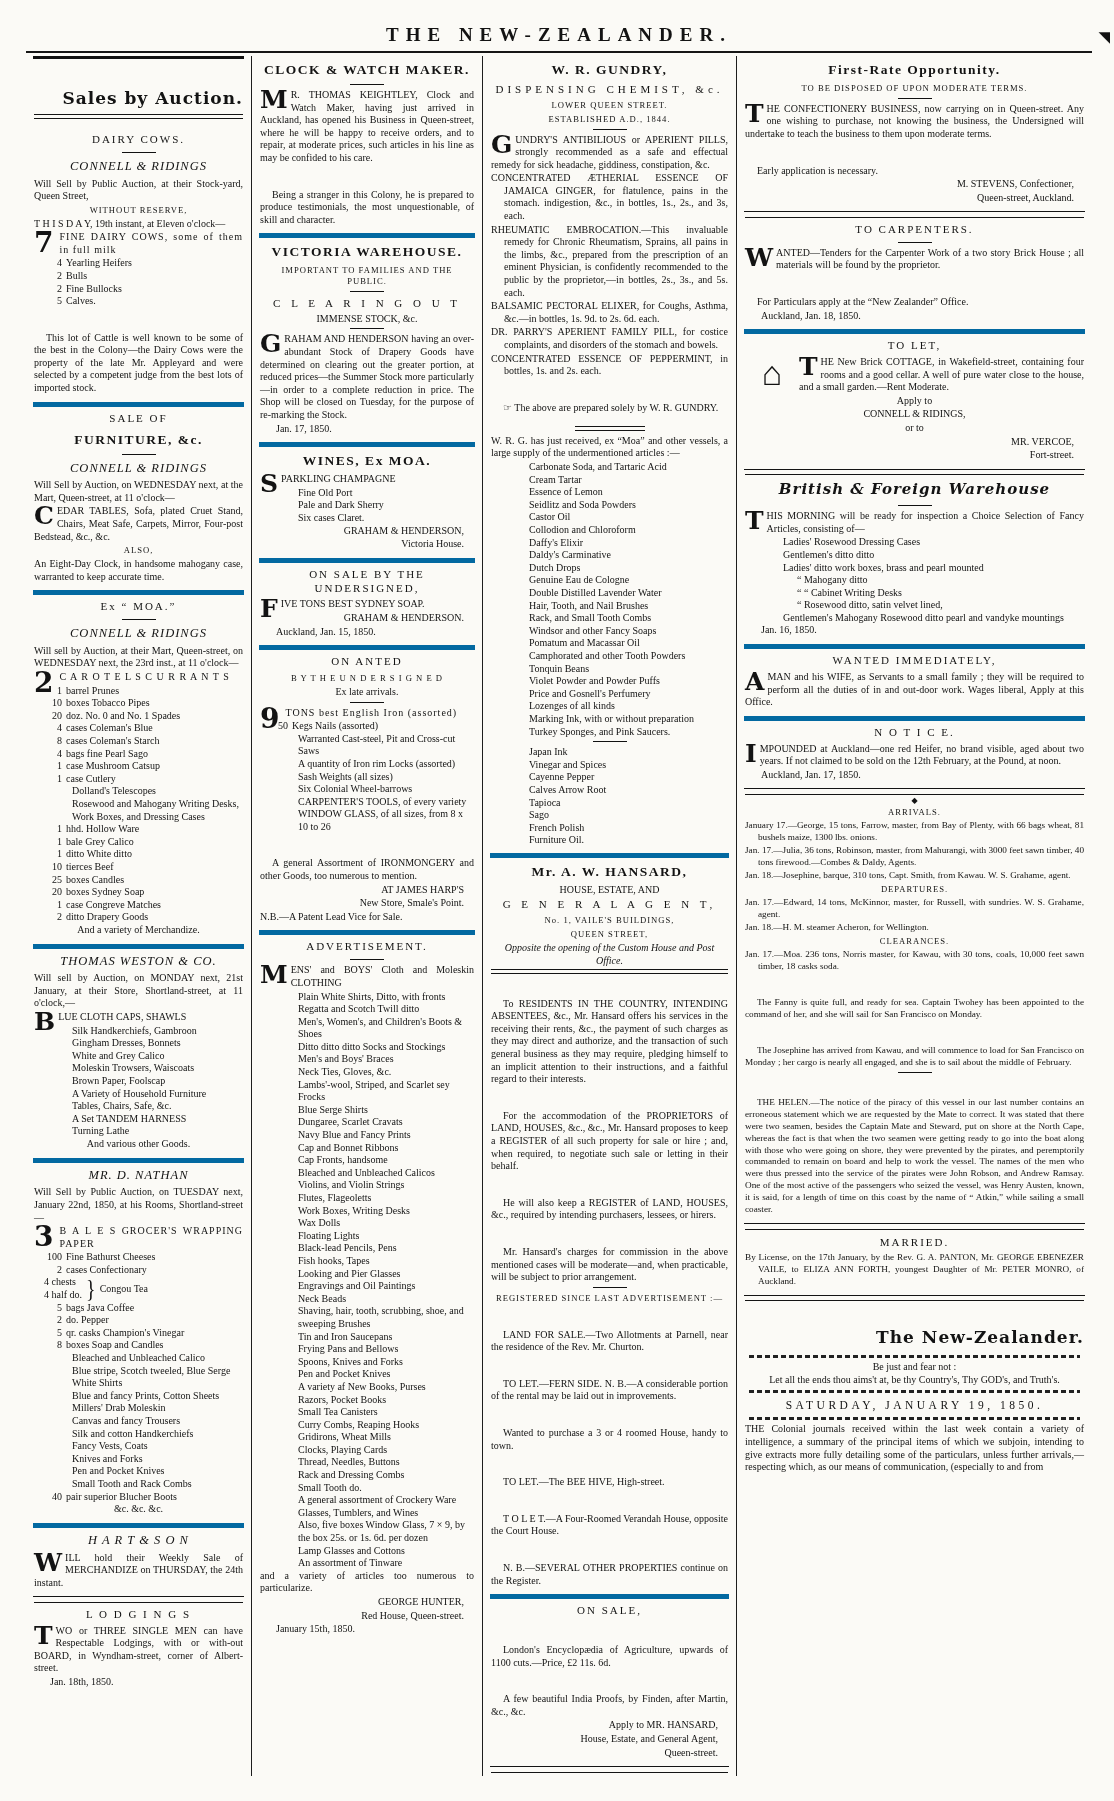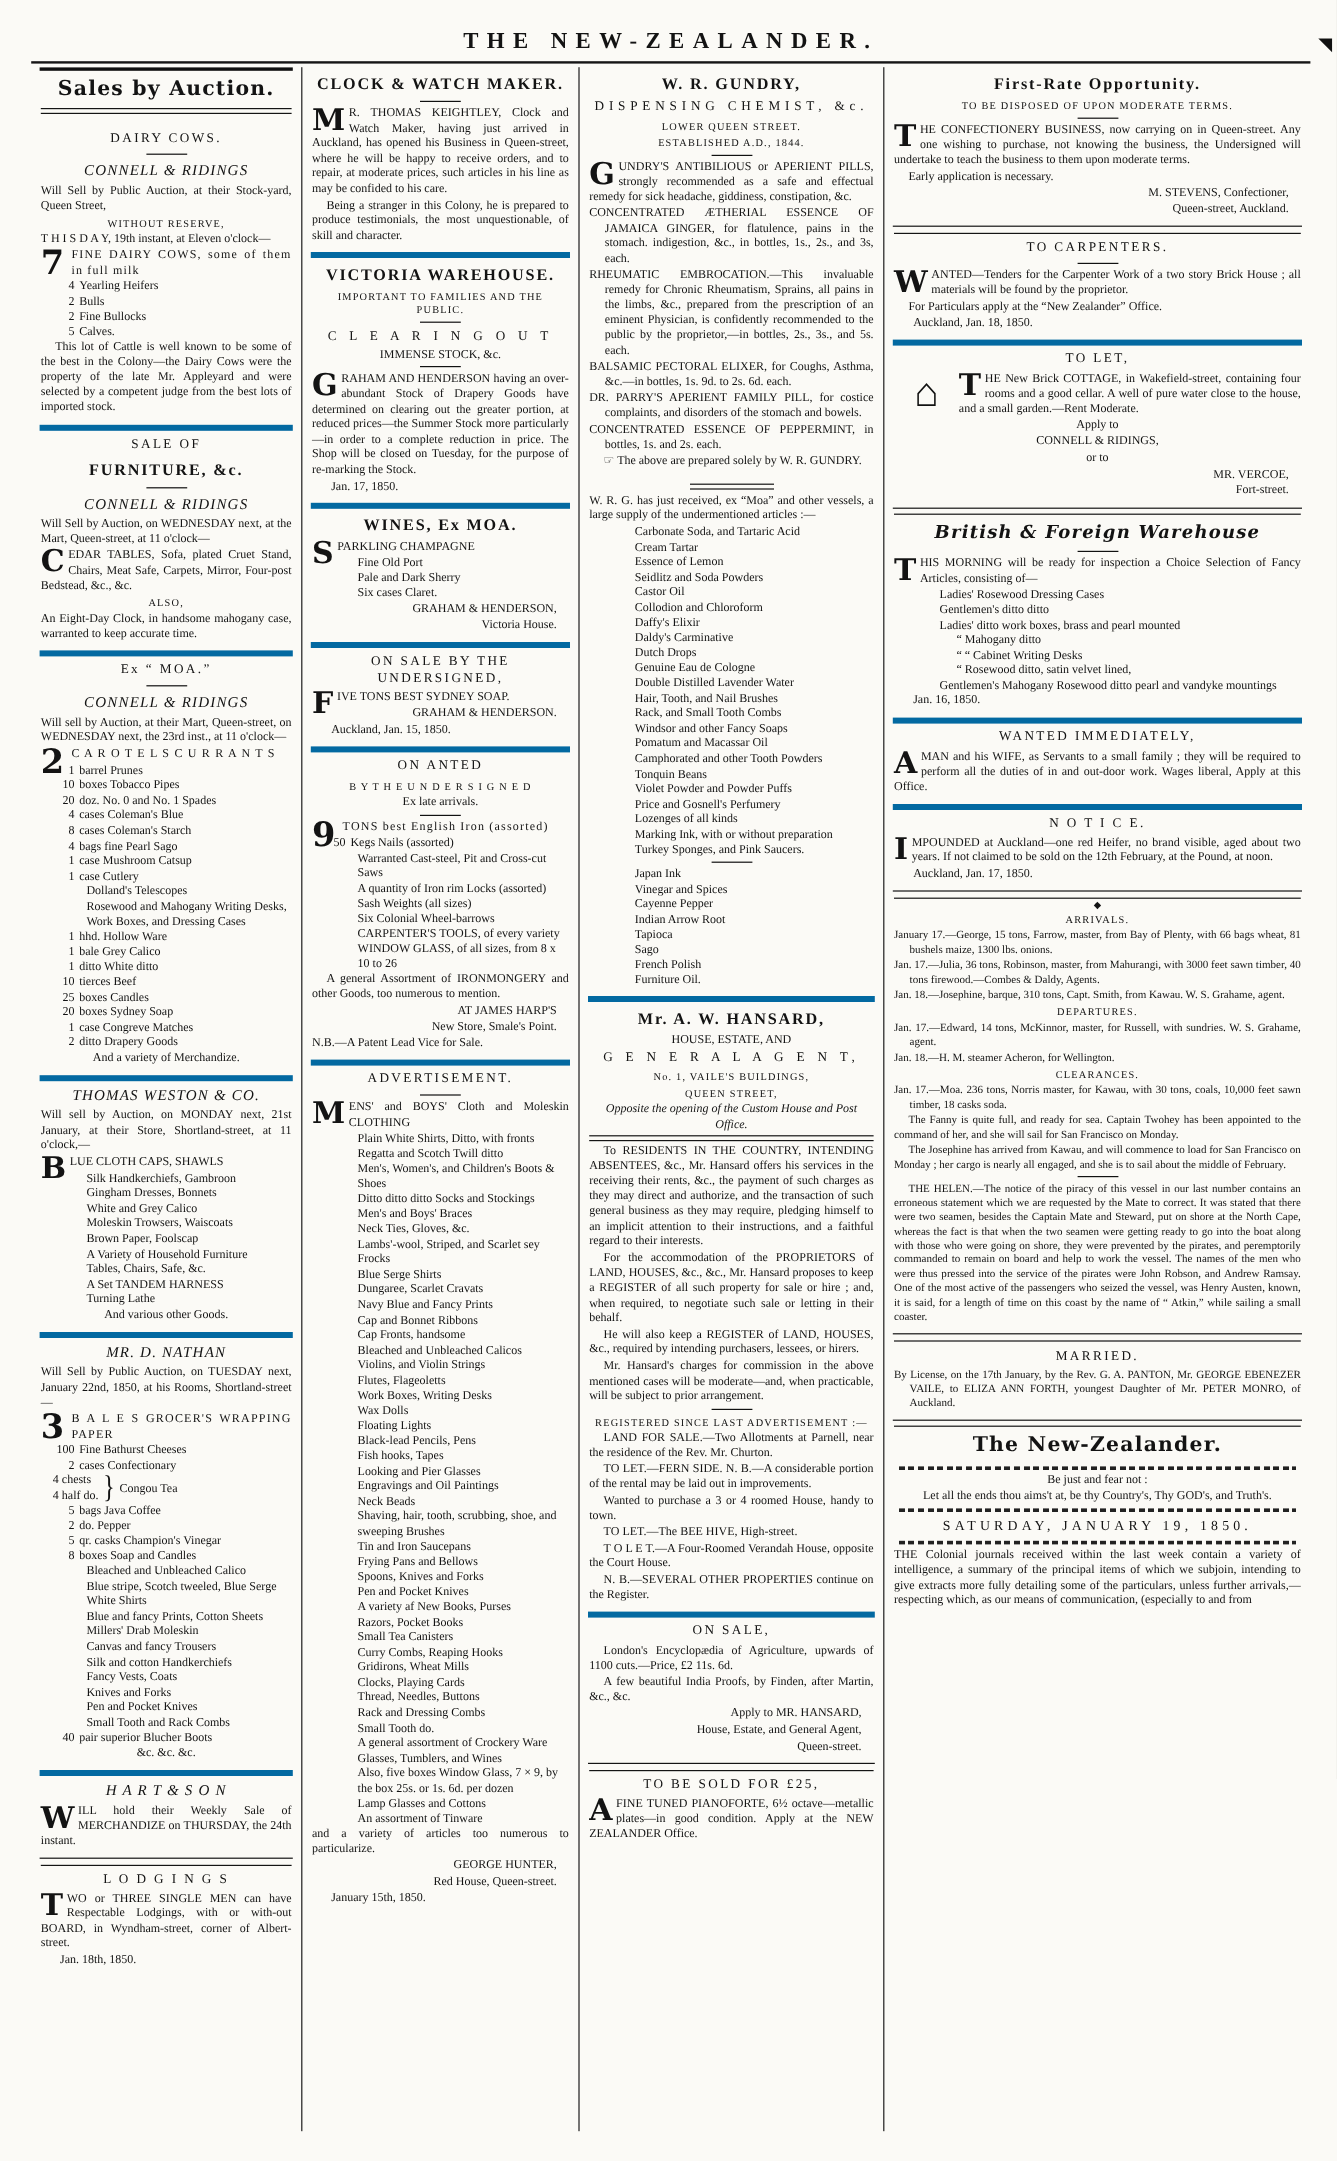--- a/index.html
+++ b/index.html
@@ -16,31 +16,31 @@
   .col-3{width:254px;}
   .col-4{flex:1;}
   .sec{padding:3px 1px 6px;font-size:10px;line-height:1.26;}
   .sec.small{font-size:9.2px;line-height:1.3;}
   .r-s{border-top:5px solid #0369a1;}
   .r-d{border-top:1px solid #141414;}
   .r-d::before{content:"";display:block;border-top:1px solid #141414;margin:1.5px 0 3px;}
   .r-t{border-top:3px solid #111;}
   p{margin:0 0 1px;}
   .b{margin:0 0 1px;}
-  .b-fancy{text-align:center;font-family:"DejaVu Serif",serif;font-weight:900;font-size:17px;letter-spacing:1px;padding:2px 0 3px;}
+  .b-fancy{text-align:right;font-family:"DejaVu Serif",serif;font-weight:900;font-size:17px;letter-spacing:1px;padding:2px 0 3px;margin-top:24px;}
   .b-fancyi{text-align:center;font-family:"DejaVu Serif",serif;font-weight:900;font-style:italic;font-size:15px;letter-spacing:1px;padding:2px 0 3px;}
   .b-h1{text-align:center;font-weight:bold;font-size:13.5px;letter-spacing:1.5px;padding:2px 0 3px;}
   .b-h2{text-align:center;font-size:11px;letter-spacing:2px;padding:2px 0;}
   .b-hi{text-align:center;font-style:italic;font-weight:normal;font-size:12.5px;letter-spacing:1px;padding:2px 0;}
   .b-sc{text-align:center;font-size:8.6px;letter-spacing:1px;padding:1px 0;}
   .b-csp{text-align:center;font-size:11px;letter-spacing:4px;padding:1px 0;}
   .b-c{text-align:center;}
   .b-ci{text-align:center;font-style:italic;}
   .b-r{text-align:right;padding-right:10px;}
-  .b-p{text-indent:12px;text-align:justify;}
+  .b-p{text-indent:12px;text-align:justify;margin-top:24px;}
   .b-p0{text-align:justify;}
   .b-hang{padding-left:13px;text-indent:-13px;text-align:justify;}
   .b-date{padding-left:16px;}
   .b-sr{width:34px;border-top:1px solid #111;margin:3px auto 4px;}
   .b-hr{border-top:1px solid #141414;border-bottom:1px solid #141414;height:2.5px;margin:2px 0 3px;}
   .b-hrs{width:70px;border-top:1px solid #141414;border-bottom:1px solid #141414;height:2.5px;margin:2px auto 4px;}
   .b-wavy{height:3px;margin:3px 4px;background:repeating-linear-gradient(90deg,#222 0 5px,transparent 5px 8px);}
   .b-orn{text-align:center;font-size:8px;line-height:6px;margin:1px 0 2px;}
   .b-sat{text-align:center;font-size:11.5px;letter-spacing:3.5px;padding:2px 0;}
   .b-li{padding-left:32px;}
@@ -331,21 +331,21 @@
           <div class="b-li noq"><span class="tx">Tonquin Beans</span></div>
           <div class="b-li noq"><span class="tx">Violet Powder and Powder Puffs</span></div>
           <div class="b-li noq"><span class="tx">Price and Gosnell's Perfumery</span></div>
           <div class="b-li noq"><span class="tx">Lozenges of all kinds</span></div>
           <div class="b-li noq"><span class="tx">Marking Ink, with or without preparation</span></div>
           <div class="b-li noq"><span class="tx">Turkey Sponges, and Pink Saucers.</span></div>
           <div class="b-sr"></div>
           <div class="b-li noq"><span class="tx">Japan Ink</span></div>
           <div class="b-li noq"><span class="tx">Vinegar and Spices</span></div>
           <div class="b-li noq"><span class="tx">Cayenne Pepper</span></div>
-          <div class="b-li noq"><span class="tx">Indian Arrow Root</span></div>
+          <div class="b-li noq"><span class="tx">Calves Arrow Root</span></div>
           <div class="b-li noq"><span class="tx">Tapioca</span></div>
           <div class="b-li noq"><span class="tx">Sago</span></div>
           <div class="b-li noq"><span class="tx">French Polish</span></div>
           <div class="b-li noq"><span class="tx">Furniture Oil.</span></div>
           <div class="clear"></div>
         </section>
         <section class="sec r-s">
           <div class="b b-h1">Mr. A. W. HANSARD,</div>
           <div class="b b-c">HOUSE, ESTATE, AND</div>
           <div class="b b-csp">G E N E R A L  A G E N T,</div>

